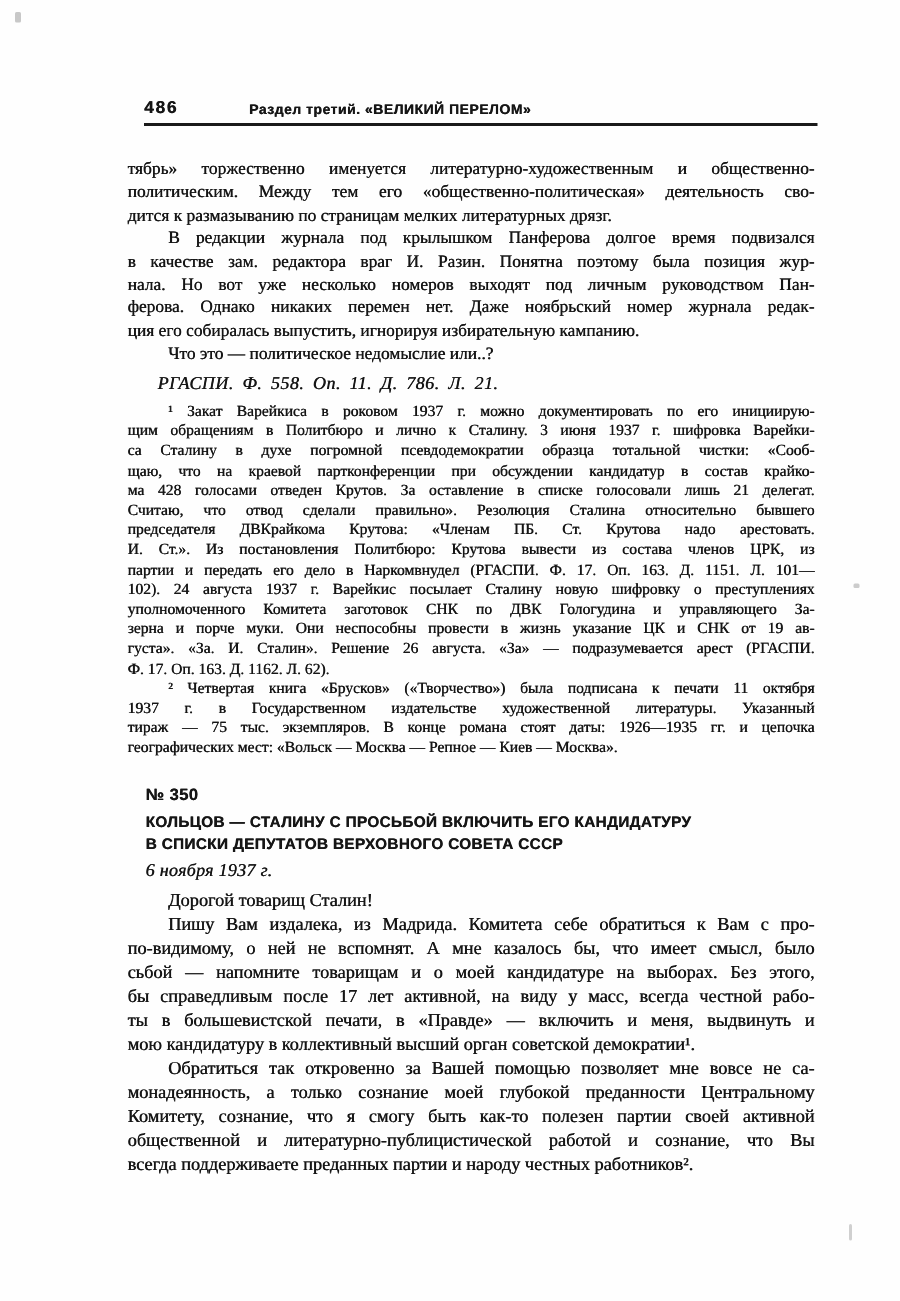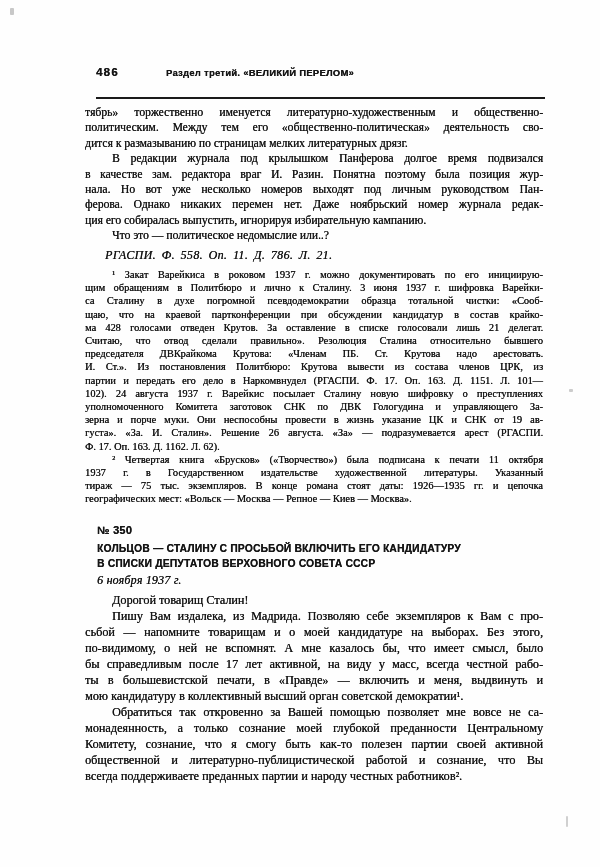--- a/index.html
+++ b/index.html
@@ -5,21 +5,21 @@
   html,body{margin:0;padding:0;background:#ffffff;}
   .page{
     position:relative;width:600px;height:867px;background:#fefefe;
     overflow:hidden;color:#161616;
     font-family:"Liberation Serif","DejaVu Serif",serif;
     text-shadow:0.25px 0 0 currentColor;
   }
   .header{
     position:absolute;left:96px;top:66px;width:449px;
     display:flex;align-items:flex-end;
-    border-bottom:2px solid #1a1a1a;padding-bottom:19px;
+    border-bottom:2px solid #1a1a1a;padding-bottom:4px;
     font-family:"Liberation Sans","DejaVu Sans",sans-serif;font-weight:bold;
   }
   .page-num{font-size:11.5px;letter-spacing:1.2px;width:70px;}
   .running-title{flex:1;font-size:9.3px;letter-spacing:0.35px;}
   .header-spacer{width:70px;}
   .col{position:absolute;left:85px;width:458px;}
   .line{text-align:justify;text-align-last:left;white-space:normal;}
   .line.just{text-align-last:justify;}
   .line.indent{text-indent:27px;}
   .intro{top:105px;font-size:11.6px;line-height:15.4px;}
@@ -98,23 +98,23 @@
 
   <div class="doc-title">
     <div class="line">КОЛЬЦОВ — СТАЛИНУ С ПРОСЬБОЙ ВКЛЮЧИТЬ ЕГО КАНДИДАТУРУ</div>
     <div class="line">В СПИСКИ ДЕПУТАТОВ ВЕРХОВНОГО СОВЕТА СССР</div>
   </div>
 
   <div class="doc-date">6 ноября 1937 г.</div>
 
   <div class="col letter">
       <div class="line indent">Дорогой товарищ Сталин!</div>
-      <div class="line indent just">Пишу Вам издалека, из Мадрида. Позволяю себе экземпляров к Вам с про-</div>
+      <div class="line indent just">Пишу Вам издалека, из Мадрида. Комитета себе обратиться к Вам с про-</div>
+      <div class="line just">по-видимому, о ней не вспомнят. А мне казалось бы, что имеет смысл, было</div>
       <div class="line just">сьбой — напомните товарищам и о моей кандидатуре на выборах. Без этого,</div>
-      <div class="line just">по-видимому, о ней не вспомнят. А мне казалось бы, что имеет смысл, было</div>
       <div class="line just">бы справедливым после 17 лет активной, на виду у масс, всегда честной рабо-</div>
       <div class="line just">ты в большевистской печати, в «Правде» — включить и меня, выдвинуть и</div>
       <div class="line">мою кандидатуру в коллективный высший орган советской демократии¹.</div>
       <div class="line indent just">Обратиться так откровенно за Вашей помощью позволяет мне вовсе не са-</div>
       <div class="line just">монадеянность, а только сознание моей глубокой преданности Центральному</div>
       <div class="line just">Комитету, сознание, что я смогу быть как-то полезен партии своей активной</div>
       <div class="line just">общественной и литературно-публицистической работой и сознание, что Вы</div>
       <div class="line">всегда поддерживаете преданных партии и народу честных работников².</div>
     </div>
 

